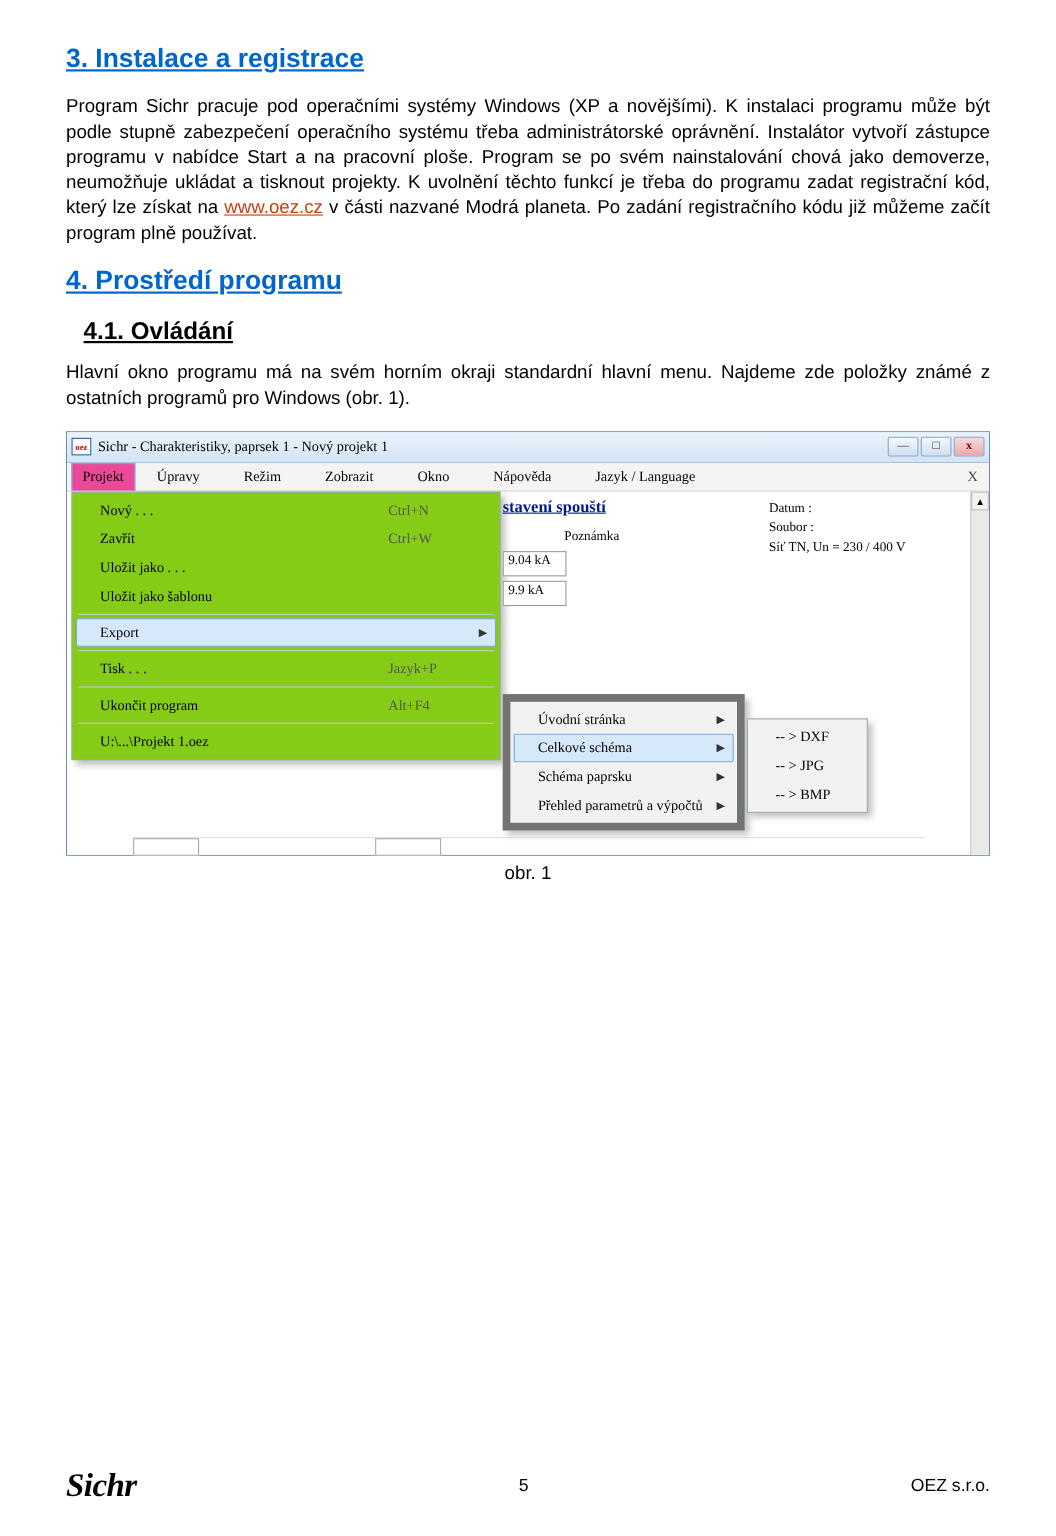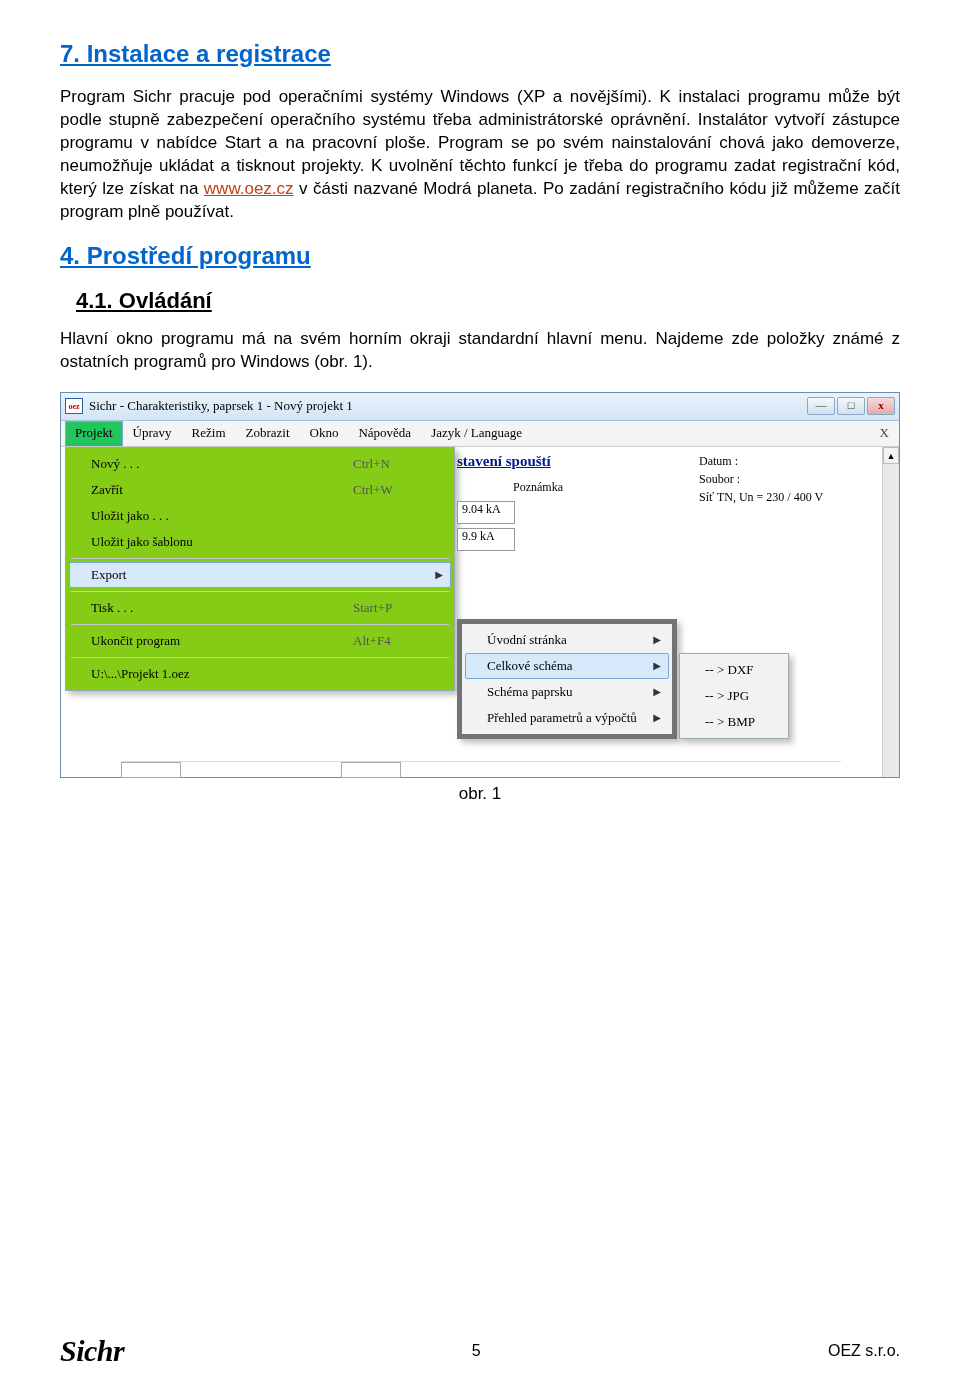--- a/index.html
+++ b/index.html
@@ -77,26 +77,26 @@
   .menubar {
     height: 26px;
     display: flex;
     align-items: stretch;
     background: #f4f4f4;
     border-bottom: 1px solid #ccc;
     padding-left: 4px;
     position: relative;
   }
   .menubar .menu-item {
-    padding: 4px 10px;
+    padding: 4px 20px;
     font-size: 13px;
     color: #000;
   }
   .menubar .menu-item.active {
-    background: #22c55e;
+    background: #ec4899;
     border: 1px solid #7da7d9;
     border-bottom: none;
     padding: 3px 9px;
   }
   .menubar .closex {
     margin-left: auto;
     padding: 4px 10px;
     color: #444;
   }
 
@@ -125,24 +125,24 @@
     border-radius: 2px;
     padding: 0 7px 0 21px;
   }
   .dd-row .label { flex: 1; }
   .dd-row .shortcut { color: #555; width: 90px; text-align: left; }
   .dd-row .arrow { color: #333; font-size: 10px; margin-left: 6px; }
   .dd-sep { height: 1px; background: #c8c8c8; margin: 3px 2px; }
 
   .submenu {
     position: absolute;
-    left: 396px; top: 172px;
+    left: 396px; top: 184px;
     width: 220px;
     background: #f2f2f2;
-    border: 5px solid #737373;
+    border: 7px solid #737373;
     box-shadow: 4px 4px 6px rgba(0,0,0,.25);
     padding: 3px;
   }
   .sub2 {
     position: absolute;
     left: 618px; top: 206px;
     width: 110px;
     background: #f2f2f2;
     border: 1px solid #9aa;
     box-shadow: 4px 4px 6px rgba(0,0,0,.25);
@@ -209,21 +209,21 @@
     font-family: Georgia, 'Times New Roman', serif;
     font-size: 30px;
     letter-spacing: -.5px;
   }
 </style>
 </head>
 <body>
 
 <div class="page">
 
-  <h2 class="section">7. Instalace a registrace</h2>
+  <h2 class="section">3. Instalace a registrace</h2>
 
   <p class="body">
     <span>Program Sichr pracuje pod operačními systémy Windows (XP a novějšími). K instalaci programu může být podle stupně zabezpečení operačního systému třeba administrátorské oprávnění. Instalátor vytvoří zástupce programu v nabídce Start a na pracovní ploše. Program se po svém nainstalování chová jako demoverze, neumožňuje ukládat a tisknout projekty. K uvolnění těchto funkcí je třeba do programu zadat registrační kód, který lze získat na </span>
     <a class="inline">www.oez.cz</a>
     <span> v části nazvané Modrá planeta. Po zadání registračního kódu již můžeme začít program plně používat.</span>
   </p>
 
   <h2 class="section">4. Prostředí programu</h2>
 
   <h2 class="subsection">4.1. Ovládání</h2>
@@ -274,21 +274,21 @@
         </div>
         <div class="dd-sep"></div>
         <div class="dd-row highlight">
           <span class="label">Export</span>
           <span class="shortcut"></span>
           <span class="arrow">▶</span>
         </div>
         <div class="dd-sep"></div>
         <div class="dd-row">
           <span class="label">Tisk . . .</span>
-          <span class="shortcut">Start+P</span>
+          <span class="shortcut">Jazyk+P</span>
         </div>
         <div class="dd-sep"></div>
         <div class="dd-row">
           <span class="label">Ukončit program</span>
           <span class="shortcut">Alt+F4</span>
         </div>
         <div class="dd-sep"></div>
         <div class="dd-row">
           <span class="label">U:\...\Projekt 1.oez</span>
         </div>

